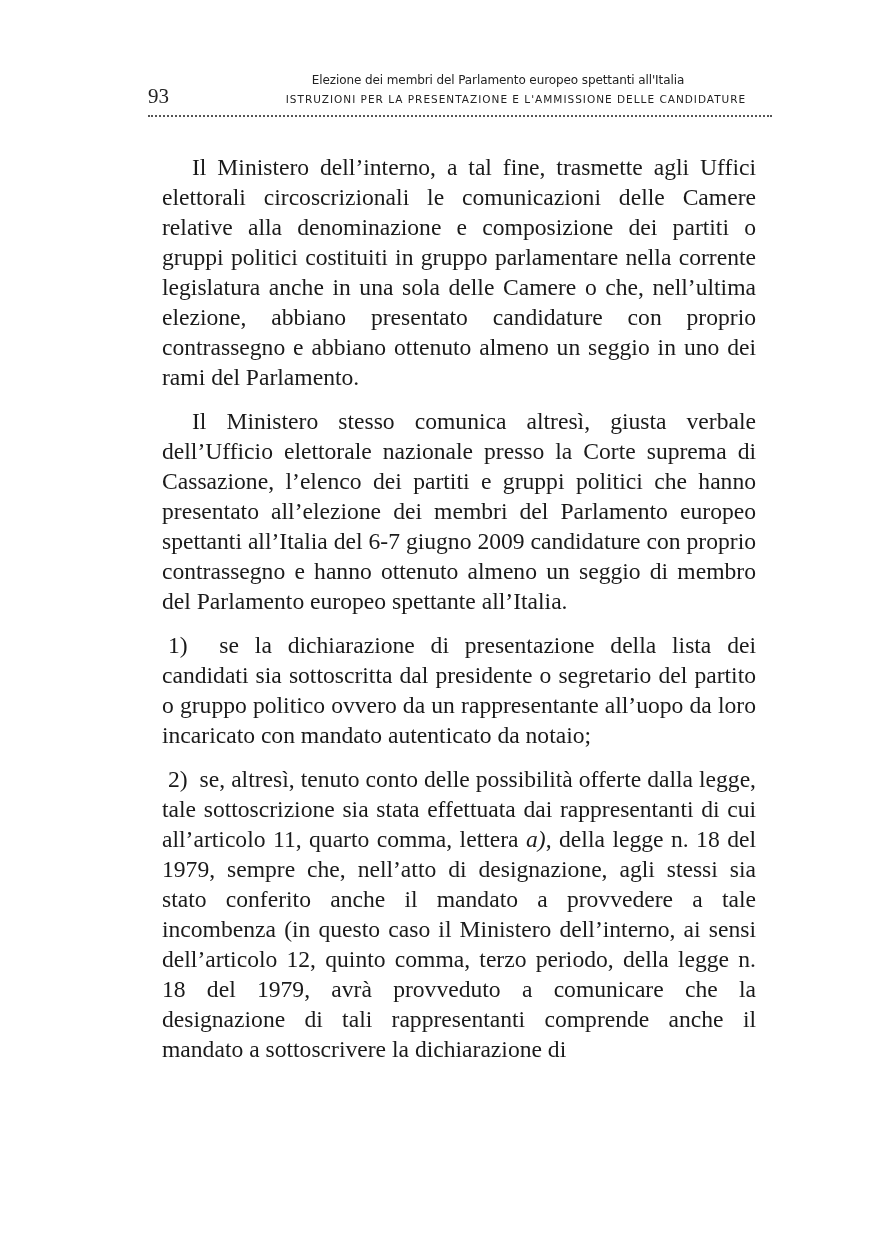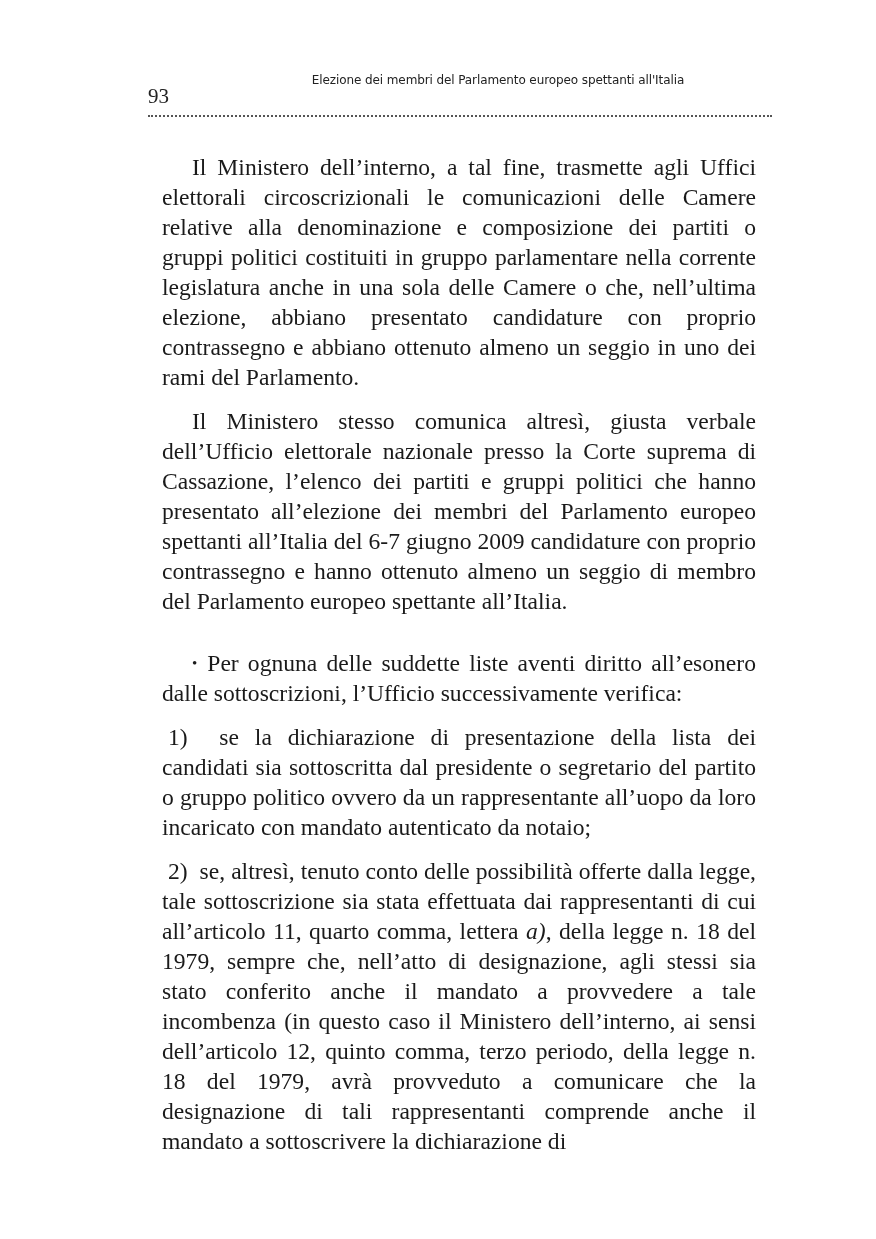--- a/index.html
+++ b/index.html
@@ -19,26 +19,26 @@
   .bullet-glyph { font-size: 15px; vertical-align: 3px; margin-right: 10px; }
   em { font-style: italic; }
 </style>
 </head>
 <body>
 
 <div class="page">
   <div class="header">
     <span class="page-number">93</span>
     <div class="header-line1">Elezione dei membri del Parlamento europeo spettanti all'Italia</div>
+    <div class="header-line2">ISTRUZIONI PER LA PRESENTAZIONE E L'AMMISSIONE DELLE CANDIDATURE</div>
   </div>
   <div class="rule"></div>
 
   <div class="body">
     <p class="indent">Il Ministero dell’interno, a tal fine, trasmette agli Uffici elettorali circoscrizionali le comunicazioni delle Camere relative alla denominazione e composizione dei partiti o gruppi politici costituiti in gruppo parlamentare nella corrente legislatura anche in una sola delle Camere o che, nell’ultima elezione, abbiano presentato candidature con proprio contrassegno e abbiano ottenuto almeno un seggio in uno dei rami del Parlamento.</p>
     <p class="indent">Il Ministero stesso comunica altresì, giusta verbale dell’Ufficio elettorale nazionale presso la Corte suprema di Cassazione, l’elenco dei partiti e gruppi politici che hanno presentato all’elezione dei membri del Parlamento europeo spettanti all’Italia del 6-7 giugno 2009 candidature con proprio contrassegno e hanno ottenuto almeno un seggio di membro del Parlamento europeo spettante all’Italia.</p>
 
-    <p class="indent gap-large"><span class="bullet-glyph">•</span><span>Per ognuna delle suddette liste aventi diritto all’esonero dalle sottoscrizioni, l’Ufficio successivamente verifica:</span></p>
 
     <p class="list-item gap-small"><span>1)</span>&nbsp; <span>se la dichiarazione di presentazione della lista dei candidati sia sottoscritta dal presidente o segretario del partito o gruppo politico ovvero da un rappresentante all’uopo da loro incaricato con mandato autenticato da notaio;</span></p>
 
     <p class="list-item gap-small"><span>2)</span>&nbsp; <span>se, altresì, tenuto conto delle possibilità offerte dalla legge, tale sottoscrizione sia stata effettuata dai rappresentanti di cui all’articolo 11, quarto comma, lettera </span><em>a)</em><span>, della legge n. 18 del 1979, sempre che, nell’atto di designazione, agli stessi sia stato conferito anche il mandato a provvedere a tale incombenza (in questo caso il Ministero dell’interno, ai sensi dell’articolo 12, quinto comma, terzo periodo, della legge n. 18 del 1979, avrà provveduto a comunicare che la designazione di tali rappresentanti comprende anche il mandato a sottoscrivere la dichiarazione di</span></p>
   </div>
 </div>
 
 </body></html>

